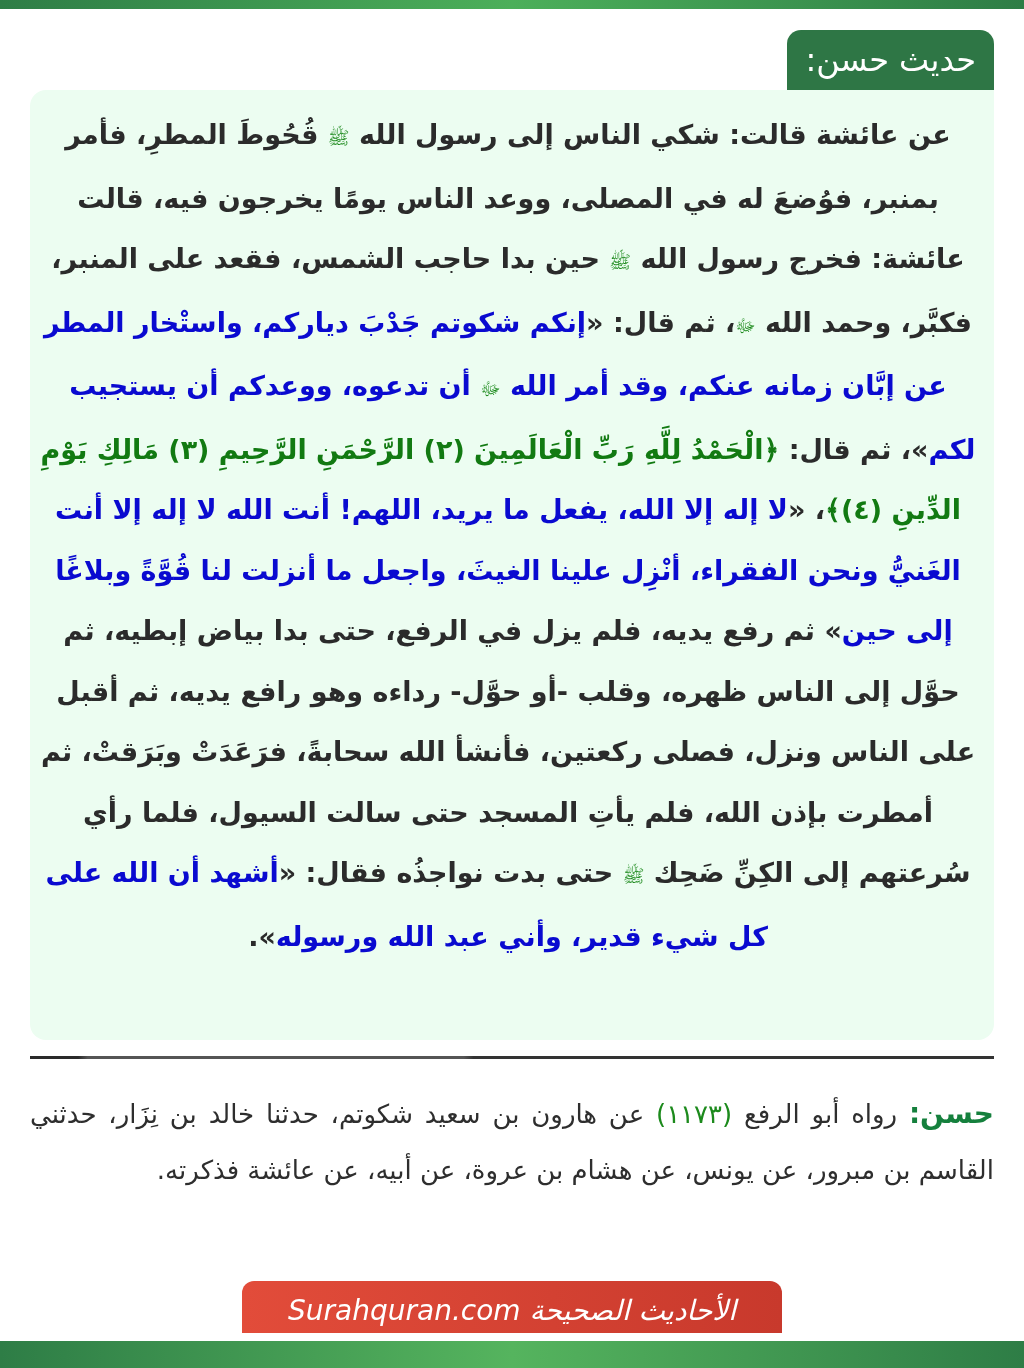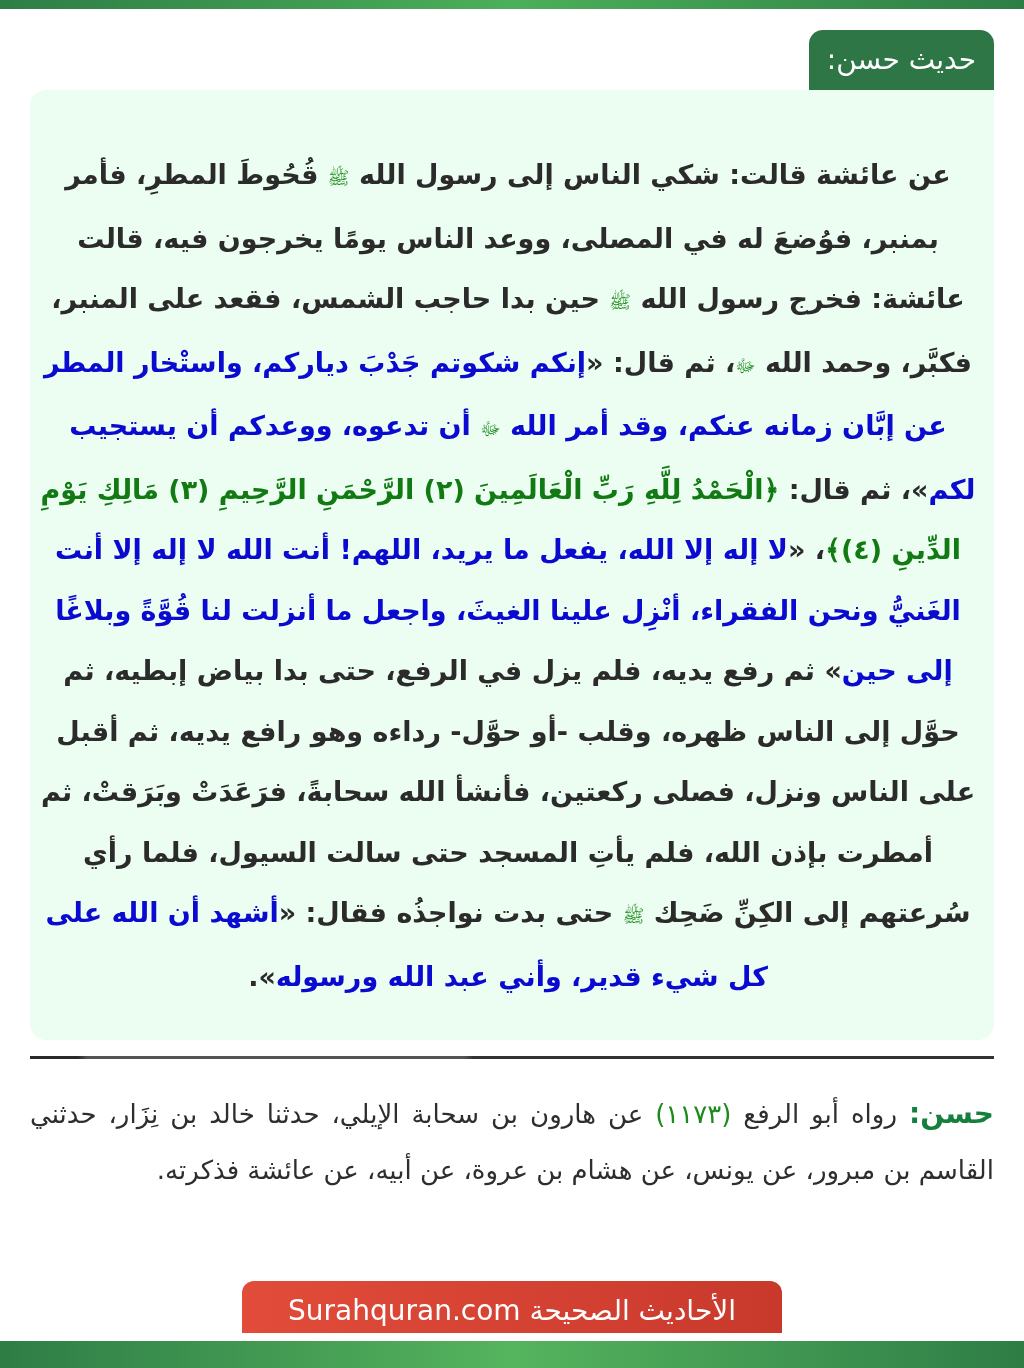--- a/index.html
+++ b/index.html
@@ -13,34 +13,33 @@
       background: linear-gradient(90deg, #2e7d46 0%, #4caf5a 50%, #2e7d46 100%);
     }
     .bottom-bar {
       position: absolute; left: 0; top: 1341px; width: 1024px; height: 27px;
       background: linear-gradient(90deg, #2e7d46 0%, #55b45e 50%, #2e7d46 100%);
     }
     .grade-tab {
       position: absolute; right: 30px; top: 30px; height: 60px;
       padding: 0 18px; background: #2e7645; color: #ffffff;
       border-radius: 14px 14px 0 0;
-      font-size: 28px; line-height: 60px; direction: rtl;
+      font-size: 32px; line-height: 60px; direction: rtl;
     }
     .card {
       position: absolute; left: 30px; top: 90px; width: 964px; height: 950px;
       background: #ecfdf1; border-radius: 0 0 16px 16px;
       border-top-left-radius: 16px;
     }
     .hadith {
       direction: rtl; text-align: center;
       font-family: "DejaVu Sans", sans-serif; font-weight: bold;
       font-size: 27px; line-height: 60.5px;
       color: #2b2b2b;
       padding: 15px 18px 0 10px;
-      margin-top: 40px;
     }
     .blue { color: #0a0ad0; }
     .quran { color: #127a12; }
     .salla { color: #1d8a1d; font-size: 18px; font-weight: normal; }
     .divider {
       position: absolute; left: 30px; top: 1056px; width: 964px; height: 3px;
       background: linear-gradient(90deg, #2a2a2a 0%, #2a2a2a 5%, #555 6%, #555 45%, #333 46%, #333 100%);
     }
     .takhrij {
       position: absolute; left: 30px; top: 1086px; width: 964px;
@@ -48,34 +47,35 @@
       font-size: 26px; line-height: 56px; color: #2e2e2e;
     }
     .grade-label { color: #15803d; font-weight: bold; font-size: 28px; }
     .ref-num { color: #1c8a1c; margin-top: 11px; }
     .footer-badge {
       position: absolute; left: 242px; top: 1281px; width: 540px; height: 52px;
       background: linear-gradient(90deg, #e24c3a, #c8392c);
       border-radius: 12px 12px 0 0; color: #ffffff;
       font-size: 28px; line-height: 60px; text-align: center;
       direction: rtl;
+      font-style: italic;
     }
   </style>
 </head>
 <body>
 
 <div class="top-bar"></div>
 
 <div class="grade-tab">حديث حسن:</div>
 
 <div class="card">
   <div class="hadith" id="hadith-text"><span>عن عائشة قالت: شكي الناس إلى رسول الله </span><span class="salla">ﷺ</span><span> قُحُوطَ المطرِ، فأمر بمنبر، فوُضعَ له في المصلى، ووعد الناس يومًا يخرجون فيه، قالت عائشة: فخرج رسول الله </span><span class="salla">ﷺ</span><span> حين بدا حاجب الشمس، فقعد على المنبر، فكبَّر، وحمد الله </span><span class="salla">ﷻ</span><span>، ثم قال: «</span><span class="blue">إنكم شكوتم جَدْبَ دياركم، واستْخار المطر عن إبَّان زمانه عنكم، وقد أمر الله </span><span class="salla">ﷻ</span><span class="blue"> أن تدعوه، ووعدكم أن يستجيب لكم</span><span>»، ثم قال: </span><span class="quran">﴿الْحَمْدُ لِلَّهِ رَبِّ الْعَالَمِينَ (٢) الرَّحْمَنِ الرَّحِيمِ (٣) مَالِكِ يَوْمِ الدِّينِ (٤)﴾</span><span>، «</span><span class="blue">لا إله إلا الله، يفعل ما يريد، اللهم! أنت الله لا إله إلا أنت الغَنيُّ ونحن الفقراء، أنْزِل علينا الغيثَ، واجعل ما أنزلت لنا قُوَّةً وبلاغًا إلى حين</span><span>» ثم رفع يديه، فلم يزل في الرفع، حتى بدا بياض إبطيه، ثم حوَّل إلى الناس ظهره، وقلب -أو حوَّل- رداءه وهو رافع يديه، ثم أقبل على الناس ونزل، فصلى ركعتين، فأنشأ الله سحابةً، فرَعَدَتْ وبَرَقتْ، ثم أمطرت بإذن الله، فلم يأتِ المسجد حتى سالت السيول، فلما رأي سُرعتهم إلى الكِنِّ ضَحِك </span><span class="salla">ﷺ</span><span> حتى بدت نواجذُه فقال: «</span><span class="blue">أشهد أن الله على كل شيء قدير، وأني عبد الله ورسوله</span><span>».</span></div>
 </div>
 
 <div class="divider"></div>
 
 <div class="takhrij">
-  <span class="grade-label">حسن:</span><span> رواه أبو الرفع </span><span class="ref-num">(١١٧٣)</span><span> عن هارون بن سحابة الإيلي، حدثنا خالد بن نِزَار، حدثني القاسم بن مبرور، عن يونس، عن هشام بن عروة، عن أبيه، عن عائشة فذكرته.</span>
+  <span class="grade-label">حسن:</span><span> رواه أبو الرفع </span><span class="ref-num">(١١٧٣)</span><span> عن هارون بن سعيد شكوتم، حدثنا خالد بن نِزَار، حدثني القاسم بن مبرور، عن يونس، عن هشام بن عروة، عن أبيه، عن عائشة فذكرته.</span>
 </div>
 
 <div class="footer-badge">الأحاديث الصحيحة Surahquran.com</div>
 
 <div class="bottom-bar"></div>
 
 </body></html>

